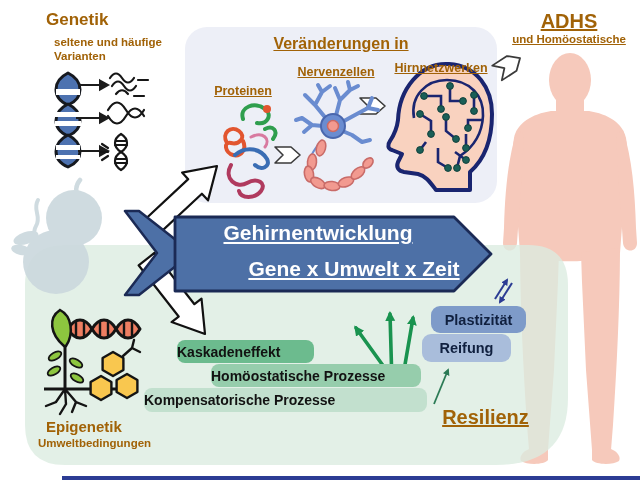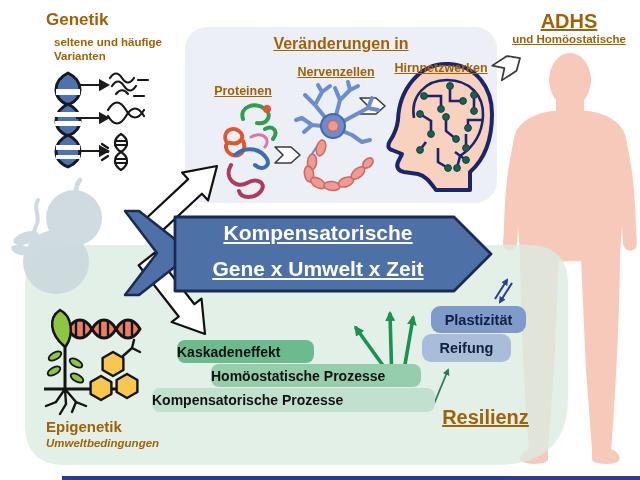--- a/index.html
+++ b/index.html
@@ -12,32 +12,32 @@
   .center{text-align:center;text-decoration:underline;}
   .genetik-title{left:46px;top:10px;font-size:17px;font-weight:700;}
   .genetik-sub{left:54px;top:36px;width:112px;font-size:11.5px;font-weight:600;line-height:13.5px;}
   .changes-title{left:185px;top:35px;width:312px;font-size:16px;font-weight:700;}
   .lbl-protein{left:193px;top:84px;width:100px;font-size:12.5px;font-weight:700;}
   .lbl-neuron{left:286px;top:65px;width:100px;font-size:12.5px;font-weight:700;}
   .lbl-network{left:391px;top:61px;width:100px;font-size:12.5px;font-weight:700;}
   .adhs-title{left:504px;top:10px;width:130px;font-size:20px;font-weight:700;}
   .adhs-sub{left:504px;top:33px;width:130px;font-size:11.5px;font-weight:700;}
   .ribbon-line1{left:178px;top:221px;width:280px;font-size:21px;font-weight:700;color:#ffffff;}
-  .ribbon-line2{left:178px;top:257px;width:280px;font-size:21px;font-weight:700;color:#ffffff;}
+  .ribbon-line2{left:178px;top:257px;width:280px;font-size:21px;font-weight:700;color:#ffffff;padding-left:36px;}
   .pbox{position:absolute;display:flex;align-items:center;
         border-radius:8px;font-size:14px;font-weight:700;color:#121212;}
   .pbox1{left:177px;top:340px;width:137px;height:23px;background:#6cbb8e;}
   .pbox2{left:163px;top:364px;width:210px;height:23px;background:#96cdac;margin-left:48px;}
-  .pbox3{left:152px;top:388px;width:283px;height:24px;background:#c2e0ce;}
+  .pbox3{left:144px;top:388px;width:283px;height:24px;background:#c2e0ce;}
   .obox{position:absolute;display:flex;align-items:center;justify-content:center;
         border-radius:9px;font-size:14.5px;font-weight:700;color:#10203f;}
   .obox1{left:431px;top:306px;width:95px;height:27px;background:#7e9bc9;}
   .obox2{left:422px;top:334px;width:89px;height:28px;background:#a9bddb;}
   .epi-title{left:46px;top:418px;font-size:15px;font-weight:700;}
-  .epi-sub{left:46px;top:437px;font-size:11.5px;font-weight:600;font-style:italic;}
+  .epi-sub{left:38px;top:437px;font-size:11.5px;font-weight:600;}
   .resilienz{left:413px;top:406px;width:145px;font-size:20px;font-weight:700;}
 </style>
 </head>
 <body>
 
 <div class="stage">
 
 <svg class="base" width="640" height="480" viewBox="0 0 640 480">
   <defs>
     <marker id="mGreen" markerUnits="userSpaceOnUse" markerWidth="14" markerHeight="12" refX="7" refY="5" orient="auto">
@@ -248,21 +248,21 @@
 <div class="txt genetik-sub">seltene und häufige Varianten</div>
 
 <div class="txt center changes-title">Veränderungen in</div>
 <div class="txt center lbl-protein">Proteinen</div>
 <div class="txt center lbl-neuron">Nervenzellen</div>
 <div class="txt center lbl-network">Hirnnetzwerken</div>
 
 <div class="txt center adhs-title">ADHS</div>
 <div class="txt center adhs-sub">und Homöostatische</div>
 
-<div class="txt center ribbon-line1">Kompensatorische</div>
+<div class="txt center ribbon-line1">Gehirnentwicklung</div>
 <div class="txt center ribbon-line2">Gene x Umwelt x Zeit</div>
 
 <div class="pbox pbox1">
   <span>Kaskadeneffekt</span>
 </div>
 <div class="pbox pbox2">
   <span>Homöostatische Prozesse</span>
 </div>
 <div class="pbox pbox3">
   <span>Kompensatorische Prozesse</span>

